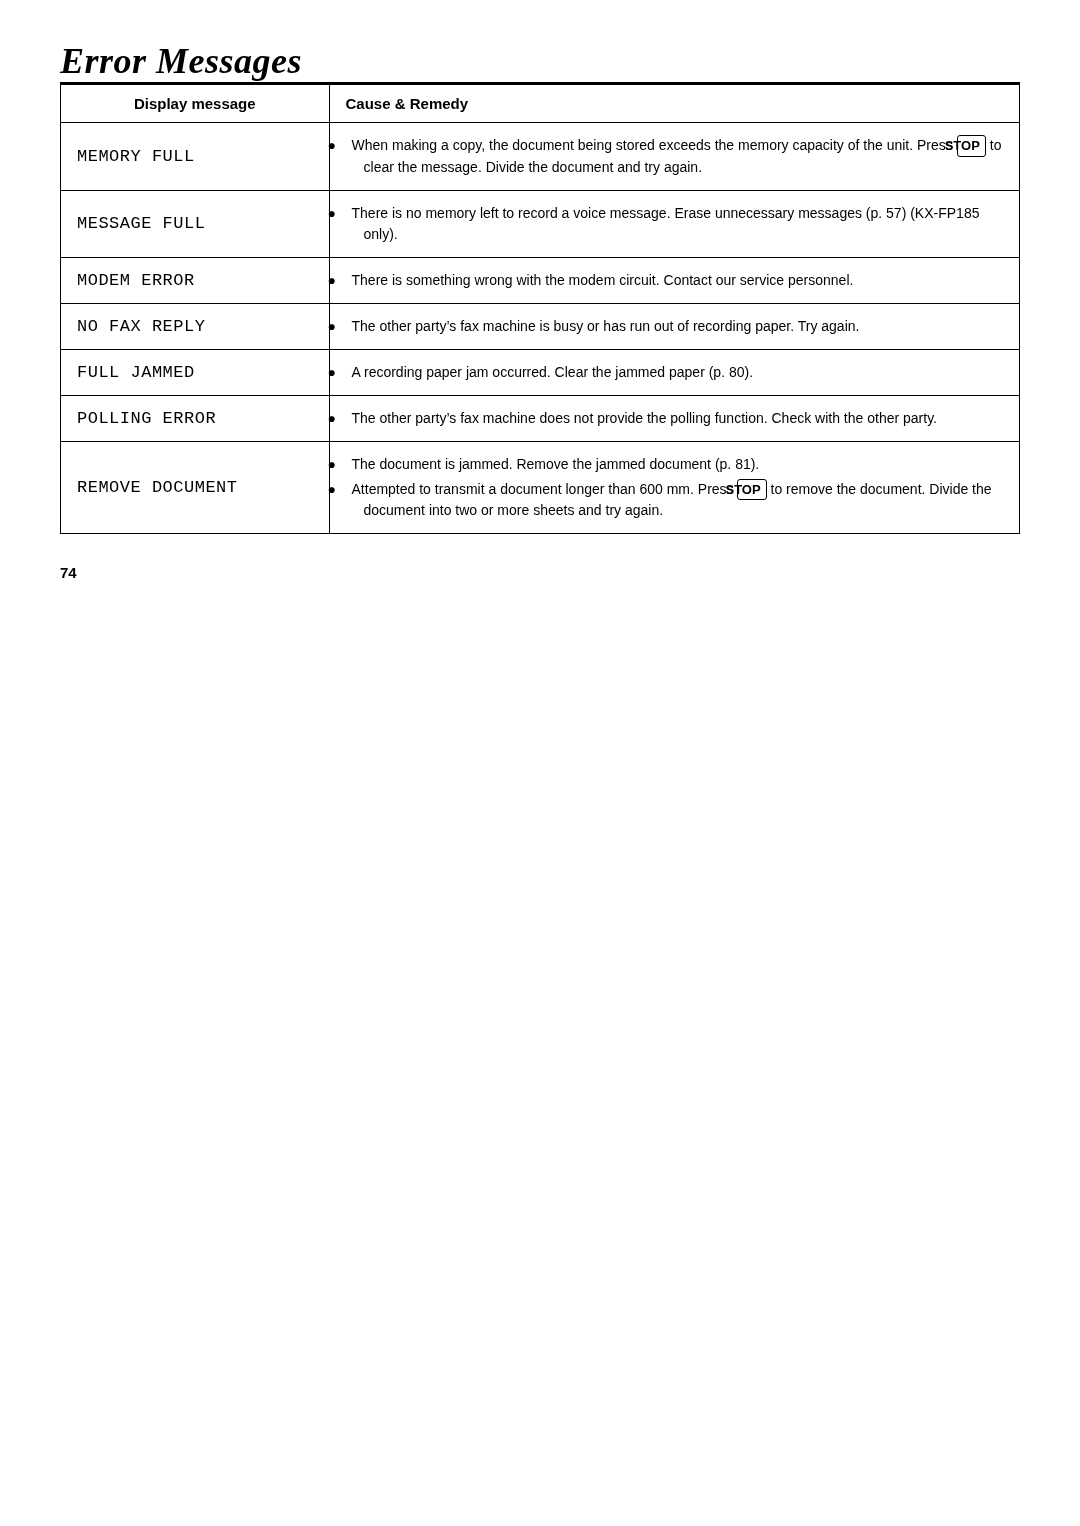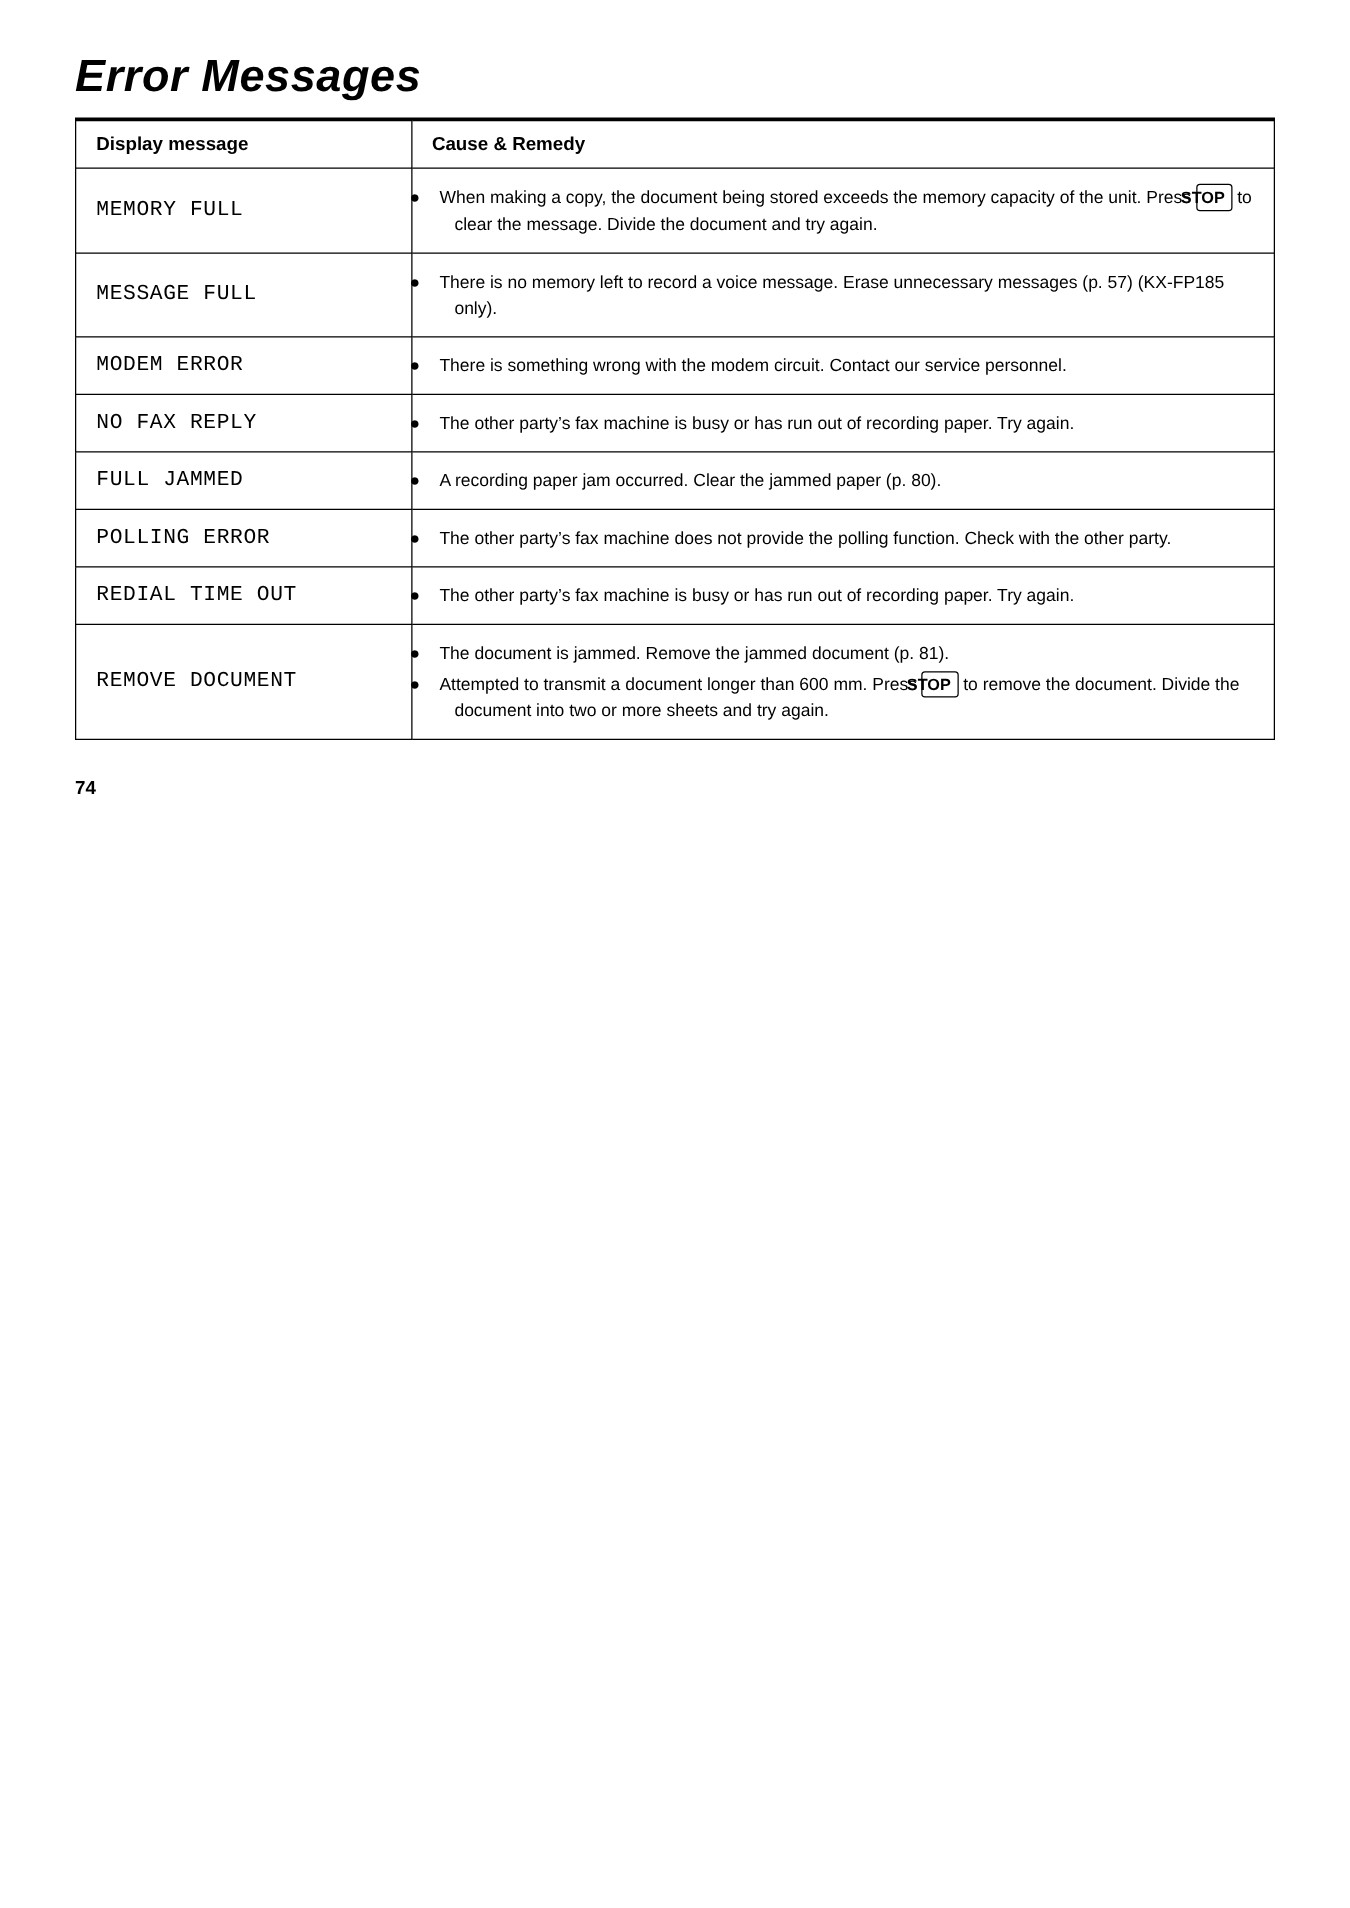--- a/index.html
+++ b/index.html
@@ -15,22 +15,23 @@
       color: #000000;
       width: 1080px;
       min-height: 1526px;
       padding: 40px 60px 60px 60px;
     }
 
     .page-title {
       font-size: 36px;
       font-style: italic;
       font-weight: bold;
-      margin-bottom: 12px;
+      margin-bottom: 0;
       letter-spacing: 0.5px;
+      font-family: Liberation Serif, serif;
     }
 
     .title-rule {
       border: none;
       border-top: 2px solid #000;
       margin-bottom: 0;
     }
 
     table {
       width: 100%;
@@ -42,20 +43,21 @@
       border: 1.5px solid #000;
       padding: 10px 16px;
       font-weight: bold;
       font-size: 15px;
       text-align: left;
       background: #fff;
     }
 
     thead tr th:first-child {
       width: 28%;
+      text-align: center;
     }
 
     thead tr th:last-child {
       width: 72%;
     }
 
     tbody tr td {
       border: 1.5px solid #000;
       padding: 10px 16px;
       vertical-align: middle;
@@ -145,26 +147,20 @@
           <p><span class="bullet">●</span>A recording paper jam occurred. Clear the jammed paper (p. 80).</p>
         </td>
       </tr>
       <tr>
         <td>POLLING ERROR</td>
         <td class="cause-cell">
           <p><span class="bullet">●</span>The other party’s fax machine does not provide the polling function. Check with the other party.</p>
         </td>
       </tr>
       <tr>
-        <td>REDIAL TIME OUT</td>
-        <td class="cause-cell">
-          <p><span class="bullet">●</span>The other party’s fax machine is busy or has run out of recording paper. Try again.</p>
-        </td>
-      </tr>
-      <tr>
         <td>REMOVE DOCUMENT</td>
         <td class="cause-cell">
           <p><span class="bullet">●</span>The document is jammed. Remove the jammed document (p. 81).</p>
           <p><span class="bullet">●</span>Attempted to transmit a document longer than 600 mm. Press <span class="stop-key">STOP</span> to remove the document. Divide the document into two or more sheets and try again.</p>
         </td>
       </tr>
     </tbody>
 </table>
 
 <div class="page-number">74</div>

